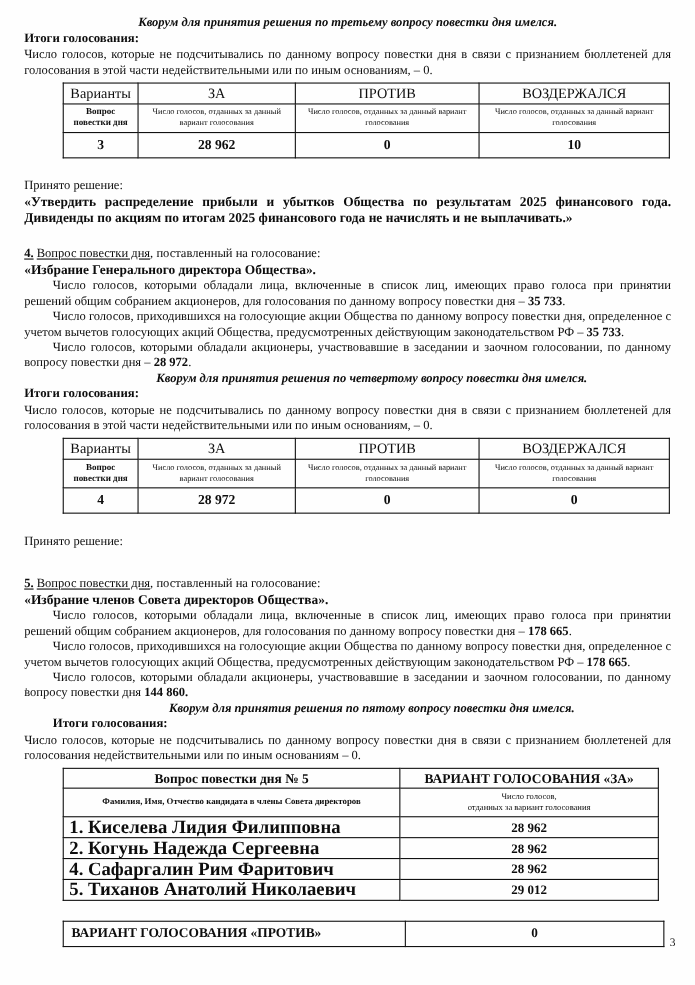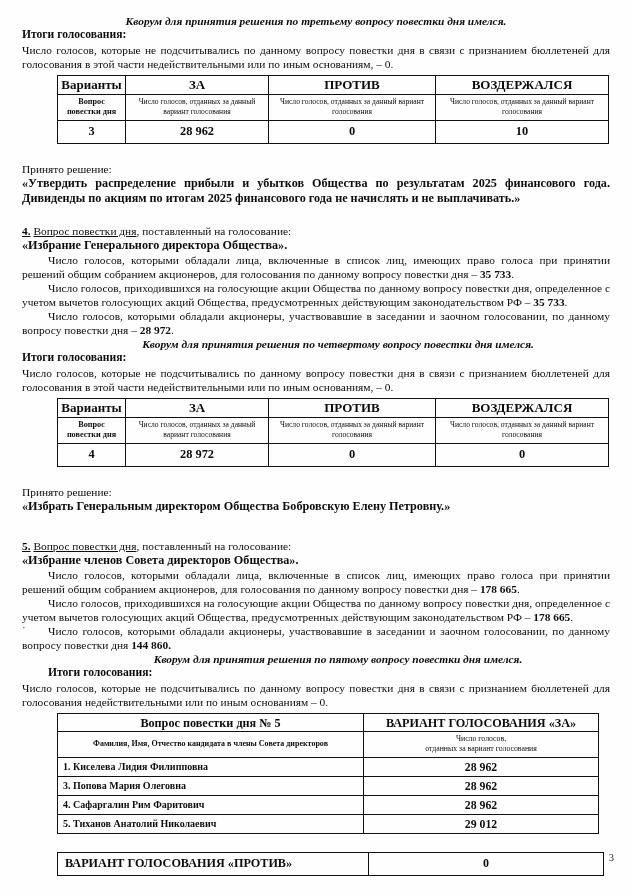--- a/index.html
+++ b/index.html
@@ -83,21 +83,21 @@
     margin-left: 35px;
     table-layout: fixed;
   }
   table.vote td {
     border: 1px solid #111;
     text-align: center;
     vertical-align: middle;
     padding: 1px 2px;
   }
   table.vote td.hdr {
-    font-weight: bold;
+    font-weight: normal;
     font-size: 13px;
     line-height: 15px;
     padding: 1px 2px 2px 2px;
     margin-left: 40px;
   }
   table.vote td.sub {
     font-size: 7.6px;
     line-height: 9.6px;
     padding: 2px 4px 3px 4px;
   }
@@ -145,21 +145,21 @@
   }
   table.cand td.chs2 {
     text-align: center;
     font-size: 7.8px;
     line-height: 10px;
     padding: 2px 3px 3px 3px;
   }
   table.cand td.name {
     text-align: left;
     font-weight: bold;
-    font-size: 10px;
+    font-size: 17px;
     line-height: 14px;
     padding: 2px 2px 2px 5px;
   }
   table.cand td.num {
     text-align: center;
     font-weight: bold;
     font-size: 11.8px;
     line-height: 14px;
     padding: 2px;
   }
@@ -278,21 +278,20 @@
         <td class="val">28 972</td>
         <td class="val">0</td>
         <td class="val">0</td>
       </tr>
     </tbody>
       </table>
 
     <div class="gap18"></div>
 
     <p>Принято решение:</p>
-    <p class="quoted">«Избрать Генеральным директором Общества Бобровскую Елену Петровну.»</p>
 
     <div class="gap18"></div>
     <div class="gap7"></div>
 
     <p><span class="secnum">5.</span> <span class="underl">Вопрос повестки дня</span><span>, поставленный на голосование:</span></p>
     <p class="quoted">«Избрание членов Совета директоров Общества».</p>
     <p class="ind"><span>Число голосов, которыми обладали лица, включенные в список лиц, имеющих право голоса при принятии решений общим собранием акционеров, для голосования по данному вопросу повестки дня – </span><span class="bold">178 665</span><span>.</span></p>
     <p class="ind"><span>Число голосов, приходившихся на голосующие акции Общества по данному вопросу повестки дня, определенное с учетом вычетов голосующих акций Общества, предусмотренных действующим законодательством РФ – </span><span class="bold">178 665</span><span>.</span></p>
     <p class="ind"><span>Число голосов, которыми обладали акционеры, участвовавшие в заседании и заочном голосовании, по данному вопросу повестки дня </span><span class="bold">144 860.</span><span></span></p>
     <p class="quorum">Кворум для принятия решения по пятому вопросу повестки дня имелся.</p>
@@ -312,21 +311,21 @@
         <td class="chs2">
           <span>Число  голосов,</span><br>
           <span>отданных за вариант голосования</span>
         </td>
       </tr>
       <tr>
         <td class="name">1. Киселева Лидия Филипповна</td>
         <td class="num">28 962</td>
       </tr>
       <tr>
-        <td class="name">3. Попова Мария Олеговна</td>
+        <td class="name">2. Когунь Надежда Сергеевна</td>
         <td class="num">28 962</td>
       </tr>
       <tr>
         <td class="name">4. Сафаргалин Рим Фаритович</td>
         <td class="num">28 962</td>
       </tr>
       <tr>
         <td class="name">5. Тиханов Анатолий Николаевич</td>
         <td class="num">29 012</td>
       </tr>

